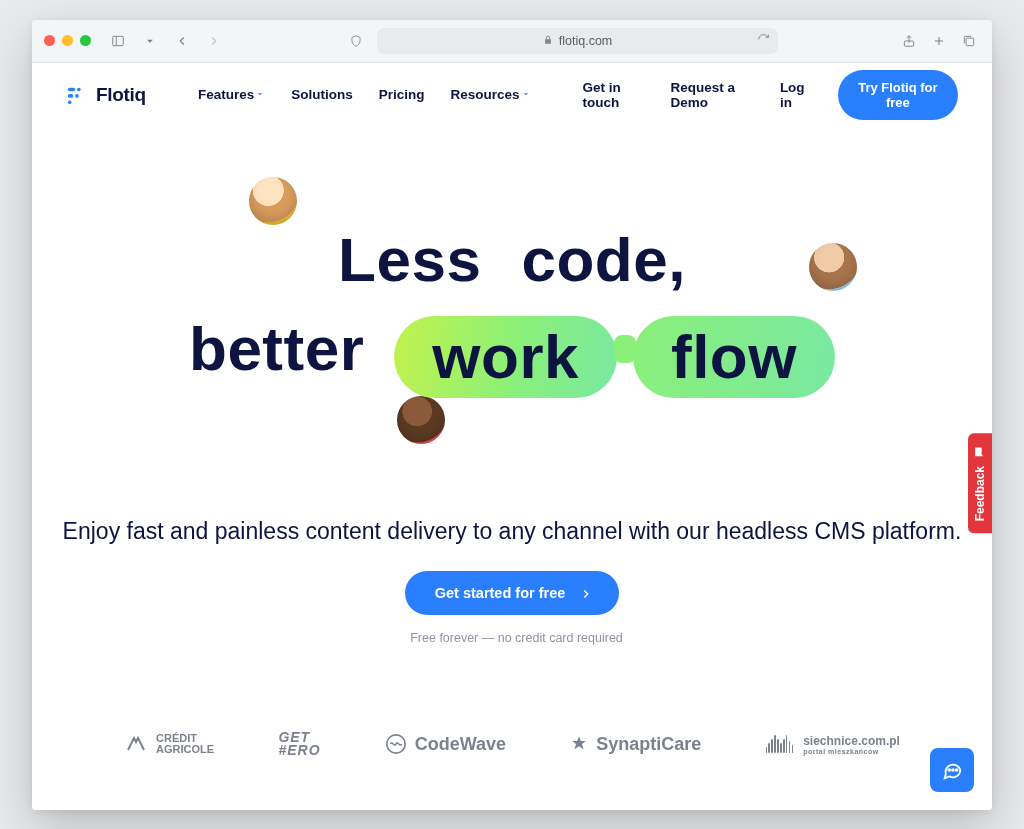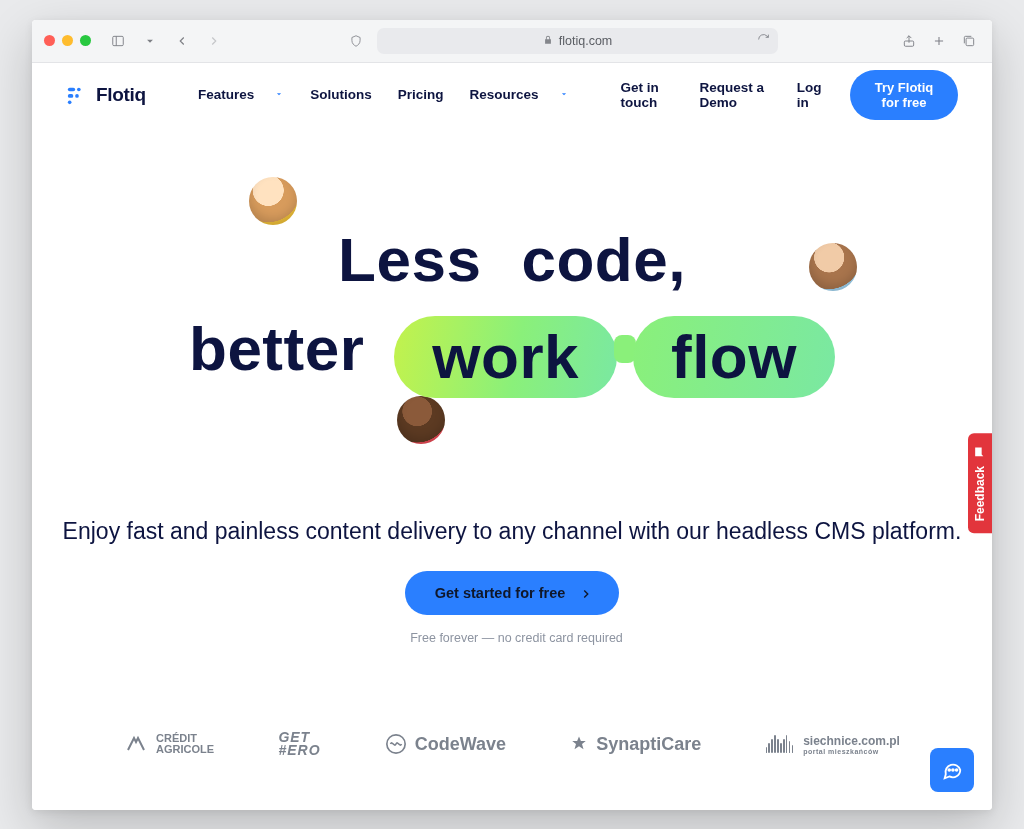--- a/index.html
+++ b/index.html
@@ -47,21 +47,21 @@
   .chrome-right{display:flex;gap:8px;margin-left:auto;}
   
   .page{flex:1;overflow:hidden;position:relative;background:#fff;}
   .nav{
     height:64px;display:flex;align-items:center;padding:0 34px;gap:26px;font-size:13.5px;
     color:var(--navy);font-weight:700;
   }
   .logo{display:flex;align-items:center;gap:8px;margin-right:26px;}
   .logo-mark{width:22px;height:22px;}
   .logo-text{font-size:19px;font-weight:800;letter-spacing:-.3px;}
-  .nav-item{display:flex;align-items:center;gap:20px;cursor:pointer;}
+  .nav-item{display:flex;align-items:center;gap:1px;cursor:pointer;}
   .chev{color:var(--blue);}
   .nav-spacer{flex:1;}
   .btn-primary{
     background:var(--blue-btn);color:#fff;border:none;font-weight:700;font-size:13px;
     padding:10px 18px;border-radius:999px;cursor:pointer;
   }
   
   .hero{text-align:center;padding-top:70px;position:relative;}
   .headline{
     font-size:62px;line-height:1.12;font-weight:800;color:var(--navy);letter-spacing:.5px;
@@ -75,21 +75,21 @@
   }
   .pill-pair{display:inline-flex;align-items:center;}
   .pill-join{width:22px;height:28px;background:linear-gradient(100deg,var(--lime-b),var(--lime-b));margin:0 -3px;border-radius:8px;}
   .avatar{width:48px;height:48px;border-radius:50%;position:absolute;background:radial-gradient(circle at 35% 30%,#ffe0b8 0 38%,#c88a55 39% 100%);box-shadow:inset 0 -6px 10px rgba(0,0,0,.15);}
   .avatar.a1{top:-20px;left:60px;background:radial-gradient(circle at 40% 28%,#ffe2c0 0 34%,#d79b5c 35% 70%,#f2c23a 71% 100%);}
   .avatar.a2{top:46px;right:-22px;background:radial-gradient(circle at 42% 30%,#f1cba7 0 34%,#a8744c 35% 72%,#9fd2ef 73% 100%);}
   .avatar.a3{bottom:-46px;left:208px;background:radial-gradient(circle at 42% 32%,#8b5a3a 0 34%,#5c3a22 35% 72%,#e94b56 73% 100%);}
   .subhead{margin-top:120px;font-size:23px;color:var(--navy);}
   .cta-row{margin-top:26px;display:flex;justify-content:center;}
   .cta{
-    background:var(--blue-btn);color:#0f172a;border:none;font-weight:700;font-size:14.5px;
+    background:var(--blue-btn);color:#ffffff;border:none;font-weight:700;font-size:14.5px;
     padding:14px 26px 14px 30px;border-radius:999px;display:inline-flex;align-items:flex-end;gap:14px;cursor:pointer;
   }
   .cta .arrow{display:inline-flex;}
   .finetext{margin-top:16px;font-size:12.5px;color:var(--mid-grey);padding-left:9px;}
   
   .strip{margin-top:86px;display:flex;justify-content:space-around;align-items:center;padding:0 60px;color:var(--grey);}
   .strip-item{display:flex;align-items:center;gap:8px;font-weight:700;font-size:15px;color:#7b828d;}
   .strip-item .sub{font-size:8px;font-weight:600;letter-spacing:.5px;display:block;line-height:1;}
   .strip-item.big{font-size:18px;}
   .gethero{font-weight:900;font-style:italic;letter-spacing:1px;}

